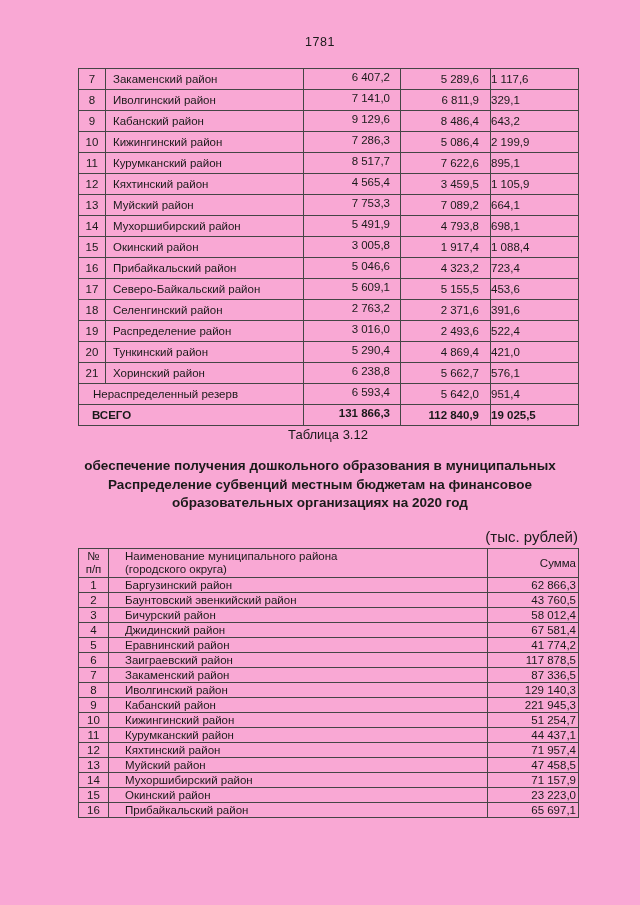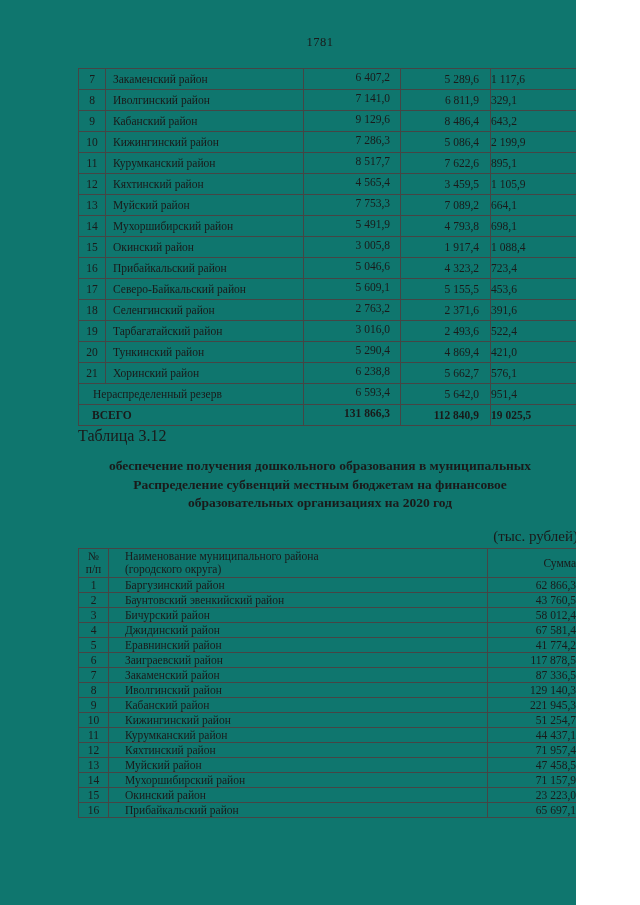--- a/index.html
+++ b/index.html
@@ -1,23 +1,23 @@
 <!DOCTYPE html>
 <html><head>
 <meta charset="utf-8">
 <style>
   * { margin:0; padding:0; box-sizing:border-box; }
   html,body { background:#ffffff; }
   .page {
     position:relative;
-    width:576px;
+    width:640px;
     height:905px;
-    background:#0f766e;
+    background:#f9a8d4;
     color:#1a1a1a;
-    font-family:Liberation Serif, serif;
+    font-family:Liberation Sans, sans-serif;
     overflow:hidden;
   }
   .page-number {
     position:absolute;
     top:35px; left:0;
     width:640px;
     text-align:center;
     font-size:12.5px;
     letter-spacing:0.5px;
   }
@@ -37,21 +37,21 @@
   .t1 .c-name { width:198px; text-align:left; vertical-align:middle; padding-left:7px; }
   .t1 .c-v1   { width:97px;  text-align:right; vertical-align:top;    padding:2px 10px 0 0; }
   .t1 .c-v2   { width:90px;  text-align:right; vertical-align:bottom; padding:0 11px 3px 8px; }
   .t1 .c-v3   { width:88px;  vertical-align:bottom; padding:4px 4px 3px 0; }
   .t1 .row-reserve .c-label { text-align:left; vertical-align:middle; padding-left:14px; }
   .t1 .row-total td { font-weight:bold; }
   .t1 .row-total .c-label { text-align:left; vertical-align:middle; padding-left:13px; }
   
   .caption {
     position:absolute; left:78px; top:427px; width:500px;
-    text-align:left; font-size:16px;
+    text-align:center; font-size:13px;
   }
   .doc-title {
     position:absolute; left:40px; top:457px; width:560px;
     text-align:center; font-weight:bold; font-size:13.5px; line-height:18.5px;
   }
   .units {
     position:absolute; left:78px; top:528px; width:500px;
     text-align:right; font-size:15px;
   }
   
@@ -166,21 +166,21 @@
         <tr>
           <td class="c-num">18</td>
           <td class="c-name">Селенгинский район</td>
           <td class="c-v1">2 763,2</td>
           <td class="c-v2">2 371,6</td>
           <td class="c-v3">391,6</td>
         </tr>
 
         <tr>
           <td class="c-num">19</td>
-          <td class="c-name">Тарбагатайский район</td>
+          <td class="c-name">Распределение район</td>
           <td class="c-v1">3 016,0</td>
           <td class="c-v2">2 493,6</td>
           <td class="c-v3">522,4</td>
         </tr>
 
         <tr>
           <td class="c-num">20</td>
           <td class="c-name">Тункинский район</td>
           <td class="c-v1">5 290,4</td>
           <td class="c-v2">4 869,4</td>

